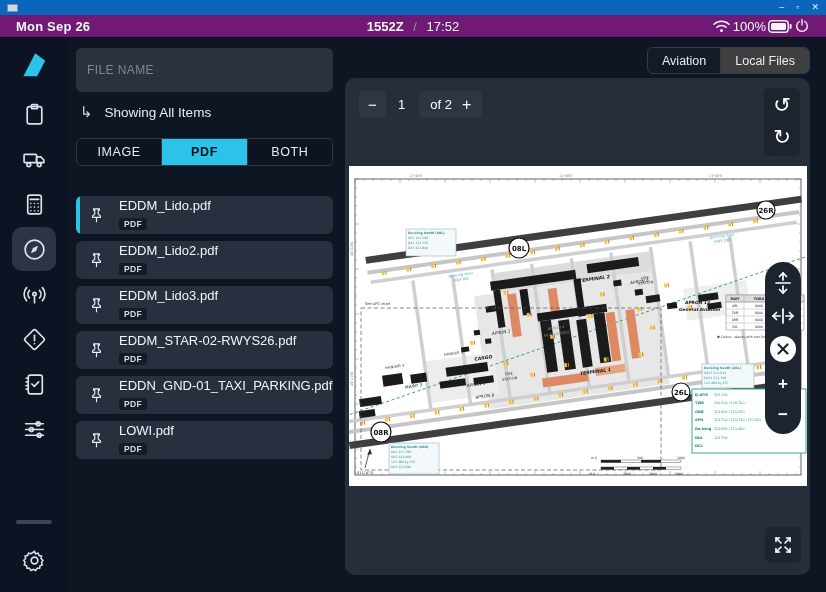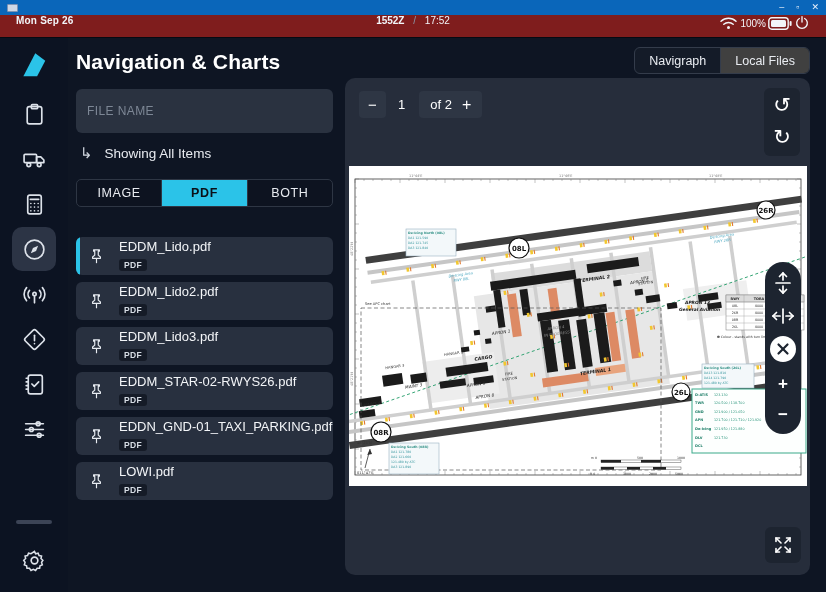--- a/index.html
+++ b/index.html
@@ -10,22 +10,22 @@
 
   
   .titlebar { position:absolute; top:0; left:0; right:0; height:15px;
     background:#0a66ba; display:flex; align-items:center; padding:0 7px; z-index:30; }
   .tb-icon { width:11px; height:8px; background:#cfd8e6; border:1px solid #7d93b5; border-radius:1px; }
   .tb-controls { margin-left:auto; display:flex; gap:12px; color:#eaf2fc; font-size:9px; line-height:9px; }
   .tb-controls span { cursor:default; }
 
   
   .statusbar { position:absolute; top:15px; left:0; right:0; height:23px;
-    background:#7f1d1d; border-bottom:1px solid #060a12; display:flex; align-items:flex-start;
-    color:#f2f5f9; font-size:10px; padding:0 16px; z-index:25; }
+    background:#701a75; border-bottom:1px solid #060a12; display:flex; align-items:center;
+    color:#f2f5f9; font-size:13px; padding:0 16px; z-index:25; }
   .sb-date { font-weight:bold; letter-spacing:.2px; }
   .sb-center { position:absolute; left:0; right:0; text-align:center; pointer-events:none; }
   .sb-center .utc { font-weight:bold; }
   .sb-center .sep { color:#8a94a4; padding:0 6px; }
   .sb-right { margin-left:auto; display:flex; align-items:center; gap:2px; }
   .sb-right svg { display:block; }
 
   
   .app { position:absolute; top:38px; left:0; right:0; bottom:0; display:flex; background:#0e1523; }
 
@@ -226,21 +226,20 @@
       <svg width="25" height="25" viewBox="0 0 24 24">
         <g fill="none" stroke="currentColor" stroke-width="1.6">
           <circle cx="12" cy="12" r="3.2"></circle>
           <path d="M12 2.6l1.2 2.4 2.6-.6 1 2.4 2.6.6-.6 2.6 2 1.8-1.4 2.2.8 2.6-2.4 1-.4 2.6h-2.6l-1.6 2.2-2.4-1.2-2.4 1.2-1.6-2.2H4.2l-.4-2.6-2.4-1 .8-2.6L.8 11.8l2-1.8-.6-2.6 2.6-.6 1-2.4 2.6.6Z" transform="scale(0.92) translate(1,1)"></path>
         </g>
       </svg>
     </div>
   </nav>
 
   <section class="nav-panel">
-    <h1 class="nav-title">Navigation &amp; Charts</h1>
     <input class="search-input" type="text" placeholder="FILE NAME" style="">
     <div class="showing-row">
       <span class="hook">↳</span>
       <span>Showing All Items</span>
     </div>
     <div class="type-tabs" id="type-tabs">
         <div class="type-tab">IMAGE</div>
         <div class="type-tab active">PDF</div>
         <div class="type-tab">BOTH</div>
       </div>
@@ -285,21 +284,21 @@
             <path d="M5.5 2h7v1.6h-1.4v4.8l2.6 2.2v1.6H4.3v-1.6l2.6-2.2V3.6H5.5z"></path>
             <line x1="9" y1="12.4" x2="9" y2="18"></line>
           </svg>
           <div><div class="file-name">LOWI.pdf</div><span class="file-badge">PDF</span></div>
         </div>
       </div>
   </section>
 
   <section class="right">
     <div class="source-tabs" id="source-tabs">
-        <div class="source-tab">Navigraph</div>
+        <div class="source-tab">Aviation</div>
         <div class="source-tab active">Local Files</div>
       </div>
 
     <div class="viewer-panel">
 
       <div class="page-controls">
         <div class="pc-minus">−</div>
         <div class="pc-num">1</div>
         <div class="pc-of">
           <span>of 2</span>

